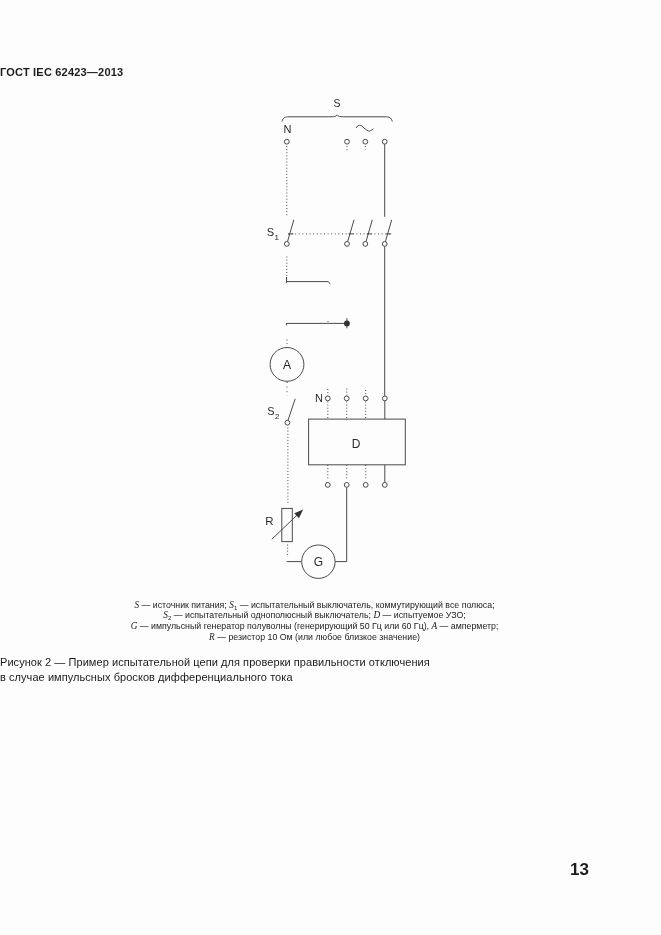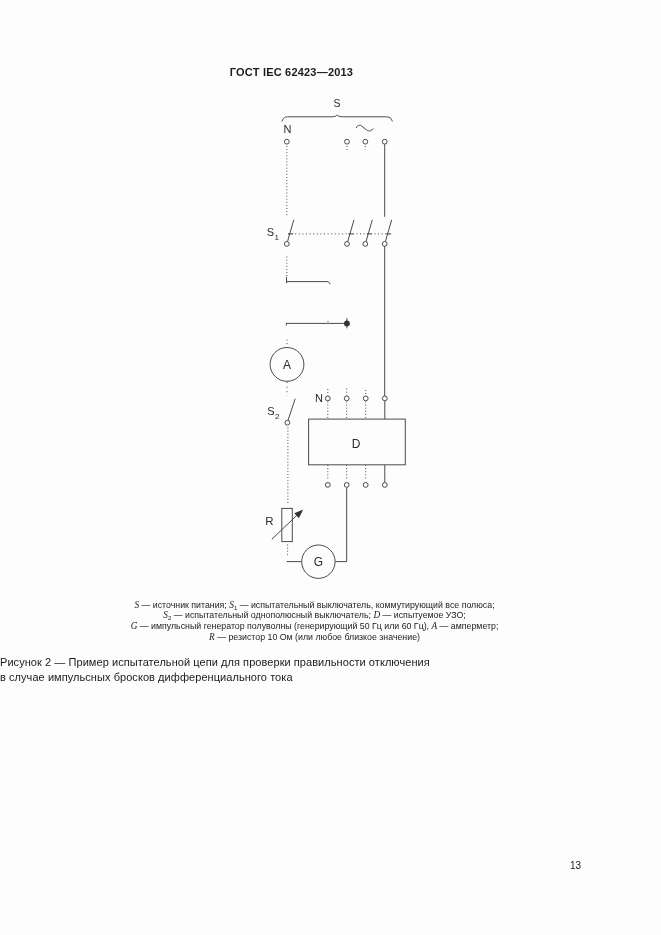--- a/index.html
+++ b/index.html
@@ -1,23 +1,23 @@
 <!DOCTYPE html>
 <html><head>
 <meta charset="utf-8">
 <style>
 html,body{margin:0;padding:0}
 body{width:661px;height:935px;background:#fdfdfd;font-family:"Liberation Sans",sans-serif;position:relative;overflow:hidden}
-.hdr{position:absolute;top:66px;left:0;width:583px;text-align:center;font-size:11px;font-weight:bold;color:#1c1c1c;letter-spacing:0.2px}
+.hdr{position:absolute;top:66px;left:0;width:583px;text-align:left;font-size:11px;font-weight:bold;color:#1c1c1c;letter-spacing:0.2px}
 svg{position:absolute;top:0;left:0}
 .legend{position:absolute;top:599.5px;left:0;width:629px;text-align:center;font-size:8.8px;line-height:10.9px;color:#222}
 .legend i{font-family:"Liberation Serif",serif;font-size:9.3px}
 .legend sub{font-size:6px;vertical-align:-1.5px;line-height:0}
 .caption{position:absolute;top:655px;left:0;width:629px;text-align:left;font-size:11px;letter-spacing:0.06px;line-height:14.6px;color:#1a1a1a}
-.pageno{position:absolute;top:860px;left:570px;font-size:10px;font-weight:normal;color:#1c1c1c}
+.pageno{position:absolute;top:860px;left:570px;font-size:17px;font-weight:bold;color:#1c1c1c}
 </style>
 </head>
 <body>
 
 <div class="hdr">ГОСТ IEC 62423—2013</div>
 
 <svg width="661" height="935" viewBox="0 0 661 935" fill="none" stroke="#4a4a4a" stroke-width="1">
 
   <text x="337" y="106.5" font-size="10.5" fill="#2a2a2a" stroke="none" text-anchor="middle">S</text>
 

